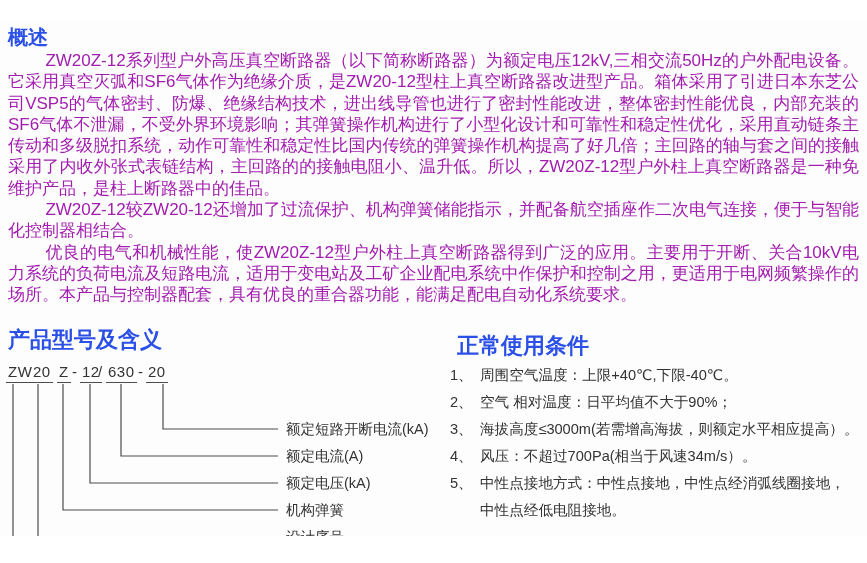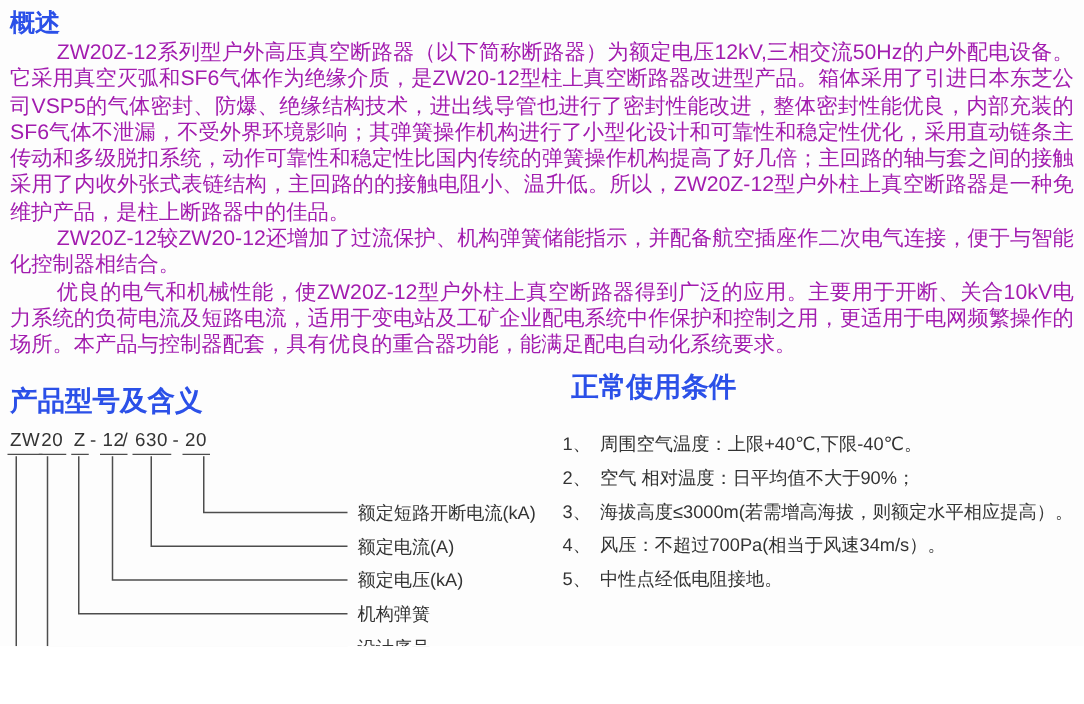--- a/index.html
+++ b/index.html
@@ -10,31 +10,32 @@
   body {
     font-family: "Liberation Sans", "DejaVu Sans", sans-serif;
     color: #333333;
   }
   .page {
     position: relative;
     width: 867px;
     height: 517px;
     background: #fdfdfd;
     overflow: hidden;
+    margin-top: 19px;
   }
   
   .h-blue {
     position: absolute;
     color: #2b50e8;
     font-weight: bold;
     white-space: nowrap;
   }
   .overview-title { left: 8px; top: 5px; font-size: 20px; }
   .model-title    { left: 8px; top: 306px; font-size: 22px; }
-  .cond-title     { left: 457px; top: 295px; font-size: 22px; }
+  .cond-title     { left: 457px; top: 312px; font-size: 22px; }
 
   
   .overview-text {
     position: absolute;
     left: 8px; top: 31px;
     width: 851px;
     font-size: 17px;
     line-height: 21.3px;
     text-align: justify;
     color: #a21caf;
@@ -174,18 +175,19 @@
     </div>
     <div class="cond-item">
       <span class="cond-num">4、</span>
       <div class="cond-lines">
         <div class="cond-line">风压：不超过700Pa(相当于风速34m/s）。</div>
       </div>
     </div>
     <div class="cond-item">
       <span class="cond-num">5、</span>
       <div class="cond-lines">
+        <div class="cond-line">中性点接地方式：中性点接地，中性点经消弧线圈接地，</div>
         <div class="cond-line">中性点经低电阻接地。</div>
       </div>
     </div>
   </div>
 
 </div>
 
 </body></html>

